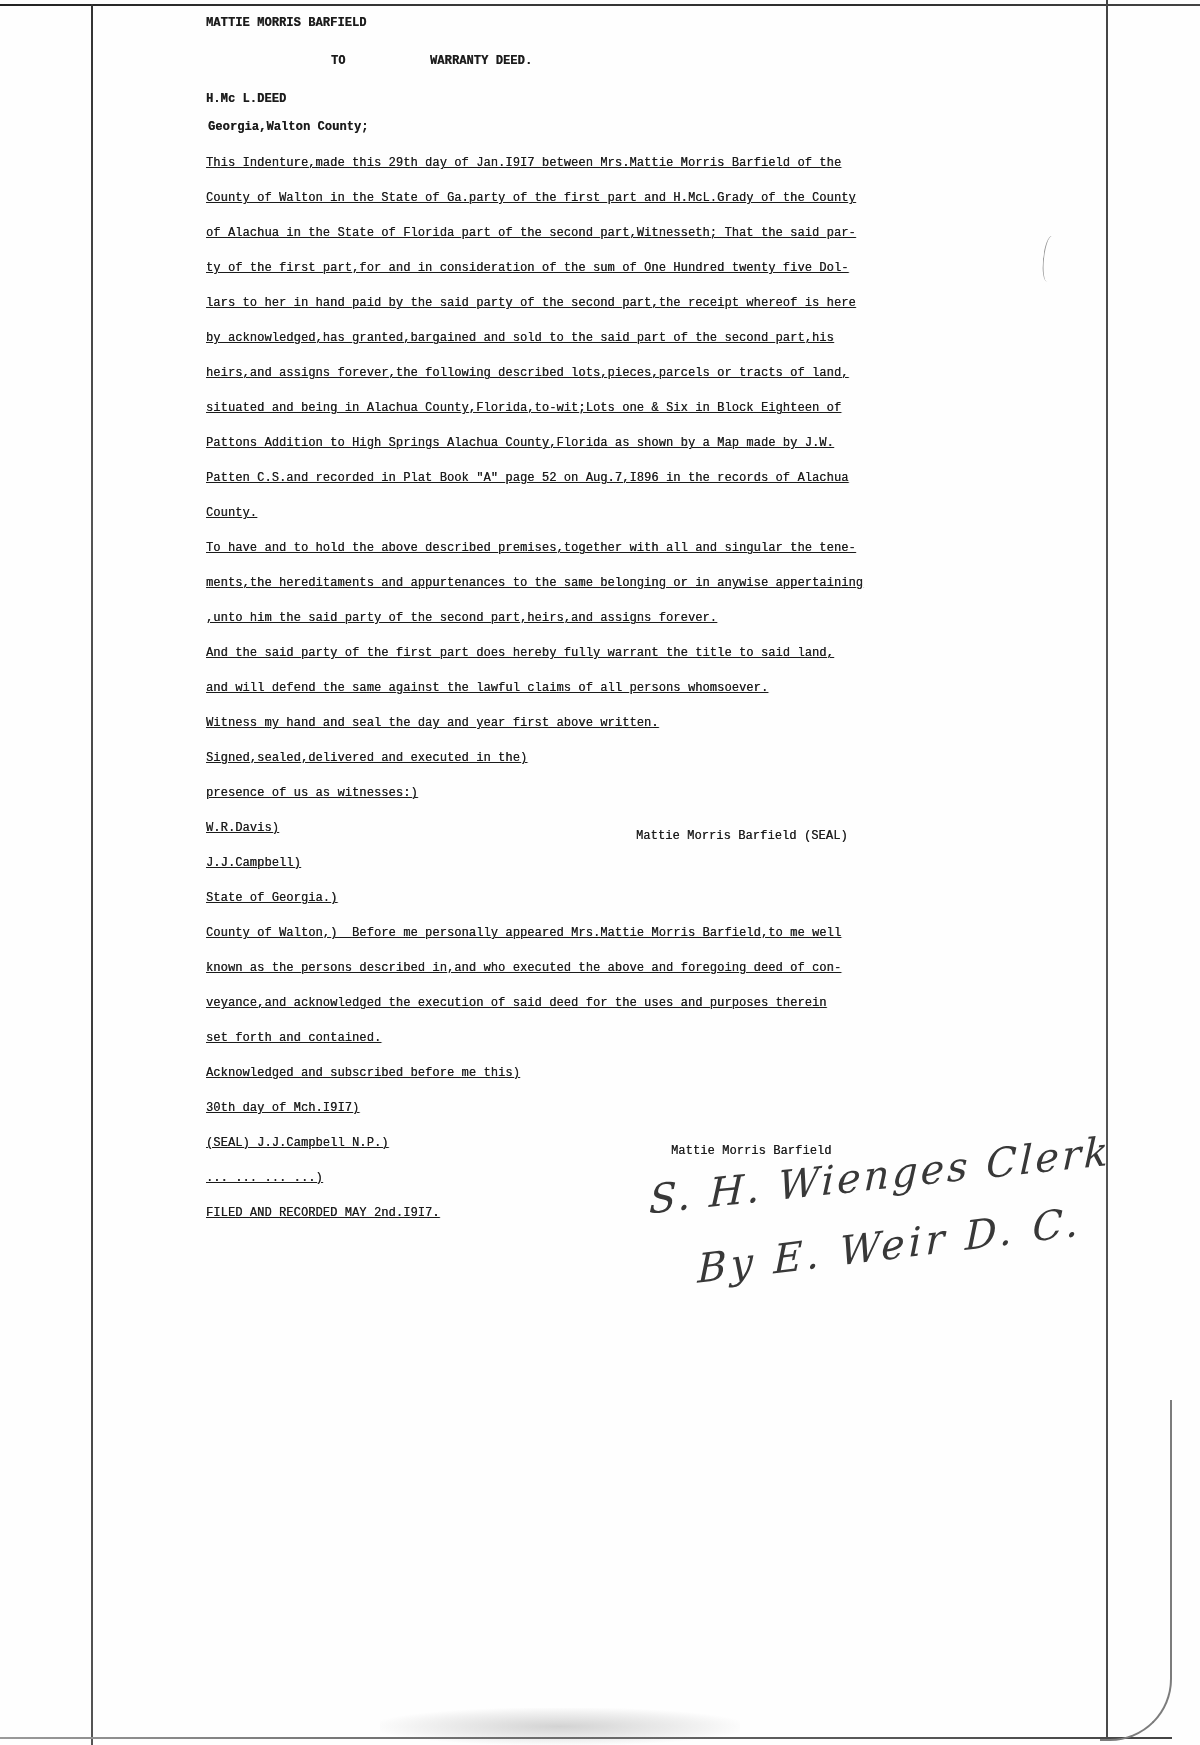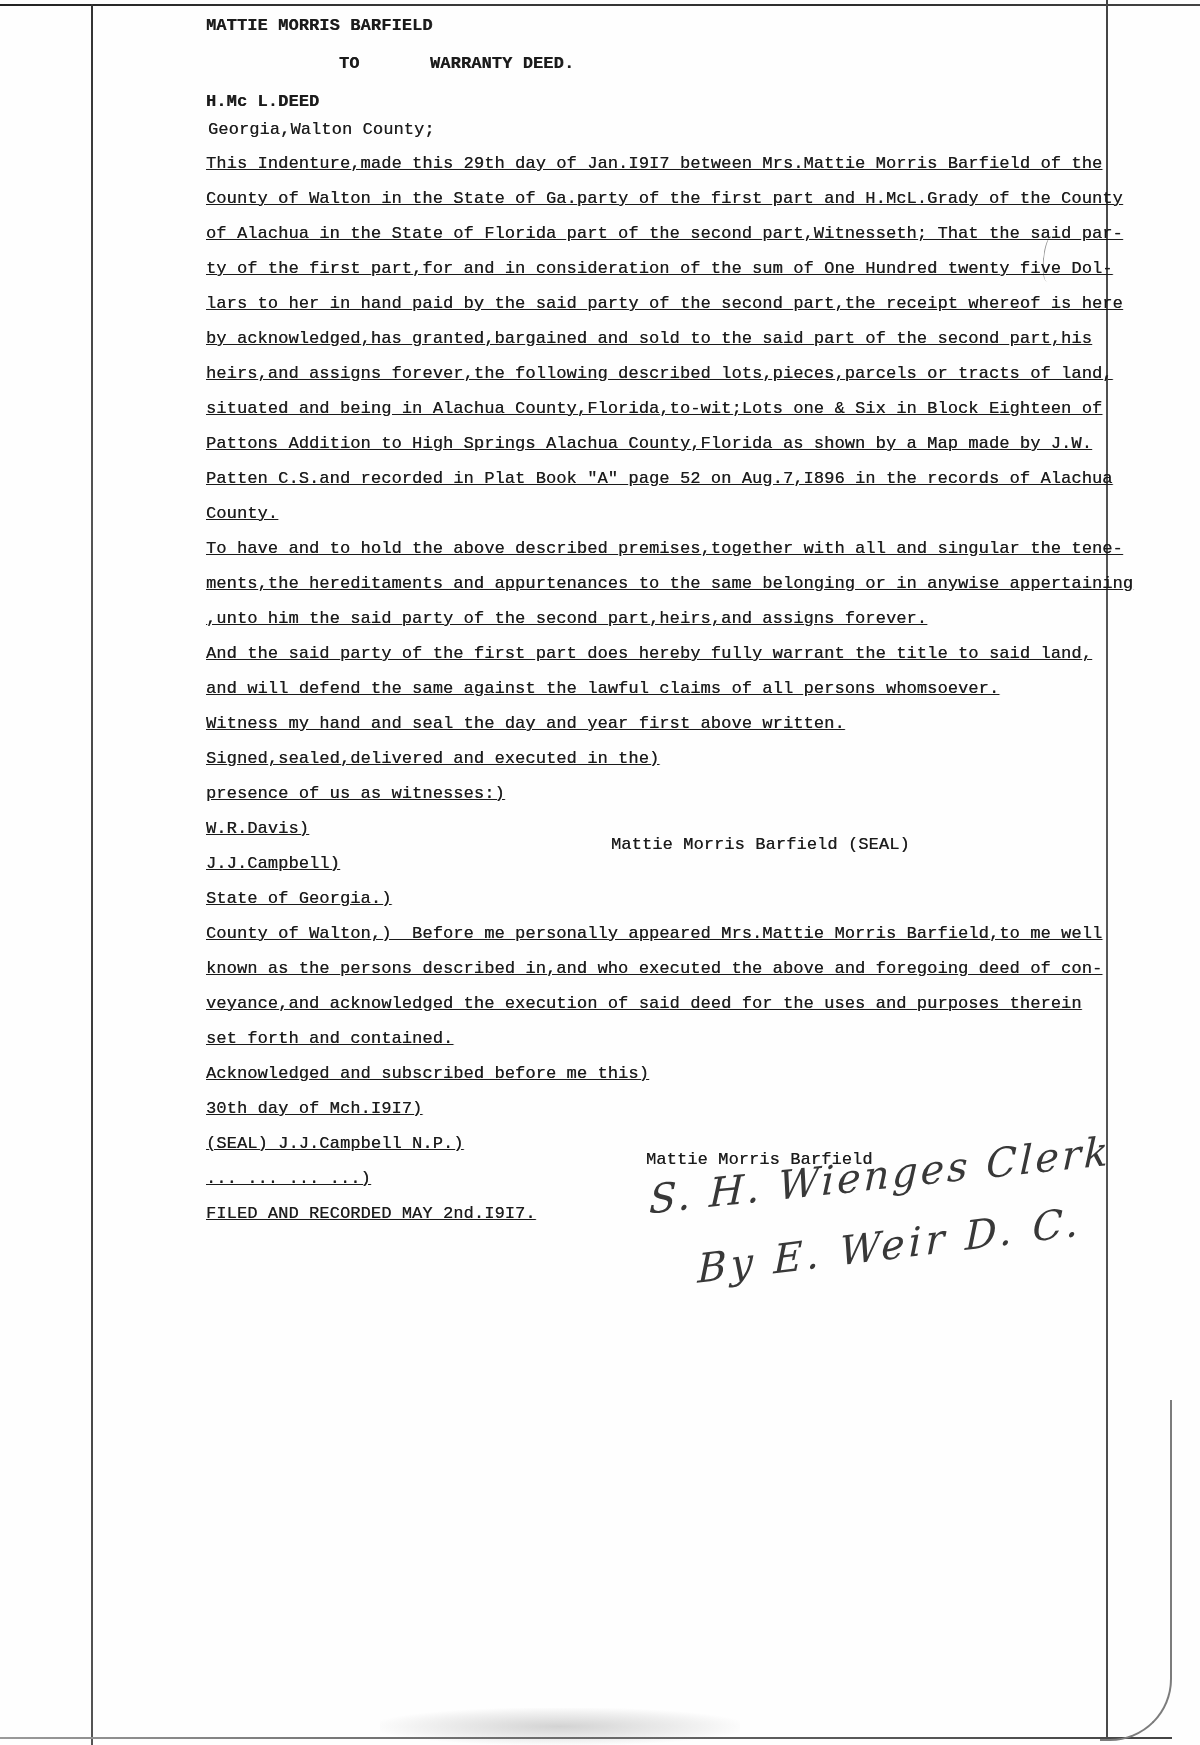--- a/index.html
+++ b/index.html
@@ -44,46 +44,47 @@
     border-left: 1.5px solid #9a9a9a;
     border-radius: 50%;
     transform: rotate(6deg);
   }
   .bottom-smudge {
     position: absolute; left: 380px; top: 1708px; width: 360px; height: 37px;
     background: radial-gradient(ellipse at center, rgba(110,110,110,0.30), rgba(150,150,150,0.12) 55%, transparent 75%);
   }
   
   .typed {
-    font-size: 17px;
+    font-size: 12px;
     letter-spacing: 0.1px;
     white-space: pre;
     text-shadow: 0.3px 0 0 rgba(20,20,20,0.75);
     padding-left: 36px;
   }
   .caption-line {
     position: absolute;
     font-weight: 700;
   }
   .hdr-grantor   { left: 170px; top: 16px; }
-  .hdr-to        { left: 303px; top: 54px; }
+  .hdr-to        { left: 295px; top: 54px; }
   .hdr-doc-type  { left: 394px; top: 54px; }
   .hdr-grantee   { left: 170px; top: 92px; }
-  .hdr-jurisdiction { left: 172px; top: 120px; font-weight: 400; }
+  .hdr-jurisdiction { left: 172px; top: 120px; font-weight: 700; }
   .deed-body {
     position: absolute; left: 170px; top: 146px; width: 960px; text-decoration: underline;
   }
   .deed-body .line {
     position: relative;
     height: 35px;
     line-height: 35px;
   }
   .deed-body .right-col {
     position: absolute;
-    top: 16px;
+    top: 8px;
+    margin-left: 25px;
   }
   
   .handwriting {
     position: absolute;
     font-family: "DejaVu Serif", serif;
     font-style: italic;
     color: #383838;
     white-space: pre;
   }
   .hw-clerk {

